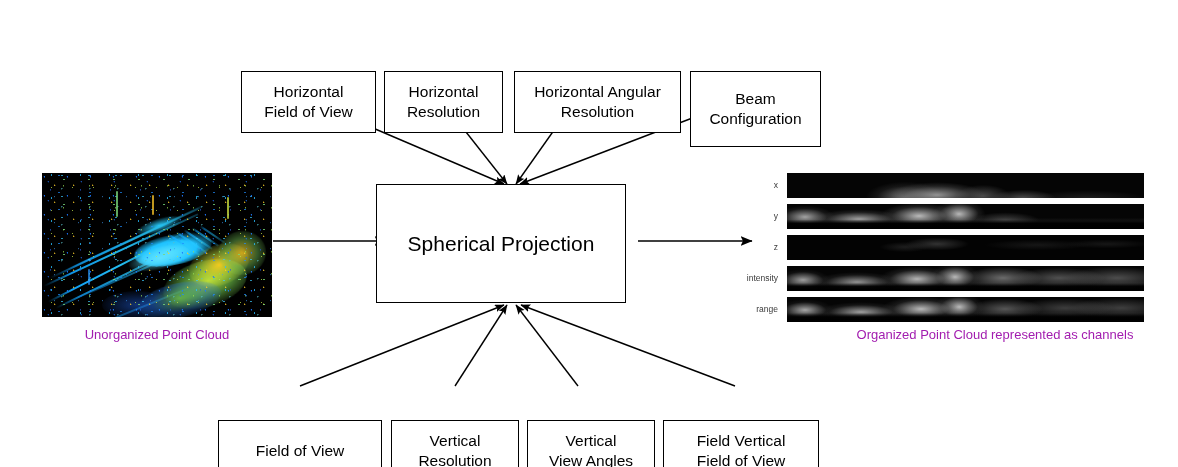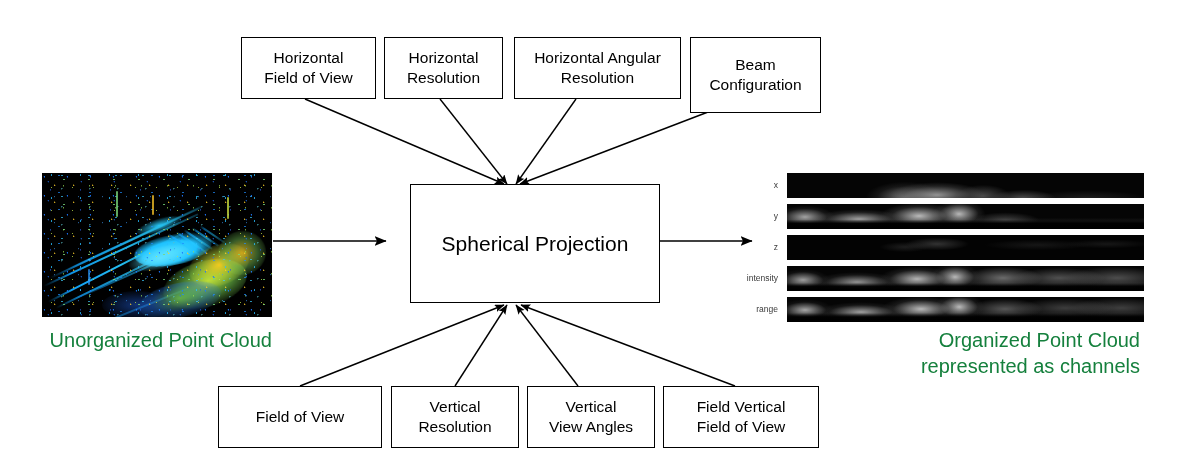--- a/index.html
+++ b/index.html
@@ -28,20 +28,21 @@
     background: #ffffff;
     display: flex;
     align-items: center;
     justify-content: center;
     text-align: center;
     line-height: 1.28;
     font-size: 15.5px;
     color: #000000;
     padding: 16px 4px;
     z-index: 5;
+    margin-top: 34px;
   }
   .node-box span { display: block; }
 
   .center-box {
     position: absolute;
     box-sizing: border-box;
     border: 1.8px solid #000000;
     background: #ffffff;
     display: flex;
     align-items: center;
@@ -57,24 +58,24 @@
     position: absolute;
     left: 0; top: 0;
     width: 1178px;
     height: 467px;
     z-index: 3;
   }
 
   
   .caption {
     position: absolute;
-    text-align: right;
-    font-size: 20px;
+    text-align: center;
+    font-size: 13px;
     line-height: 1.3;
-    color: #15803d;
+    color: #a21caf;
     z-index: 5;
   }
 
   
   #pointcloud {
     position: absolute;
     left: 42px;
     top: 173px;
     width: 230px;
     height: 144px;
@@ -184,21 +185,21 @@
     </div>
   </div>
 
   <div class="node-box" style="left:690px;top:37px;width:131px;height:76px;">
     <div>
       <span>Beam</span>
       <span>Configuration</span>
     </div>
   </div>
 
-  <div class="center-box" style="left:410px;top:184px;width:250px;height:119px;">
+  <div class="center-box" style="left:376px;top:184px;width:250px;height:119px;">
     <span>Spherical Projection</span>
   </div>
 
   <div class="node-box" style="left:218px;top:386px;width:164px;height:62px;">
     <div>
       <span>Field of View</span>
     </div>
   </div>
 
   <div class="node-box" style="left:391px;top:386px;width:128px;height:62px;">

